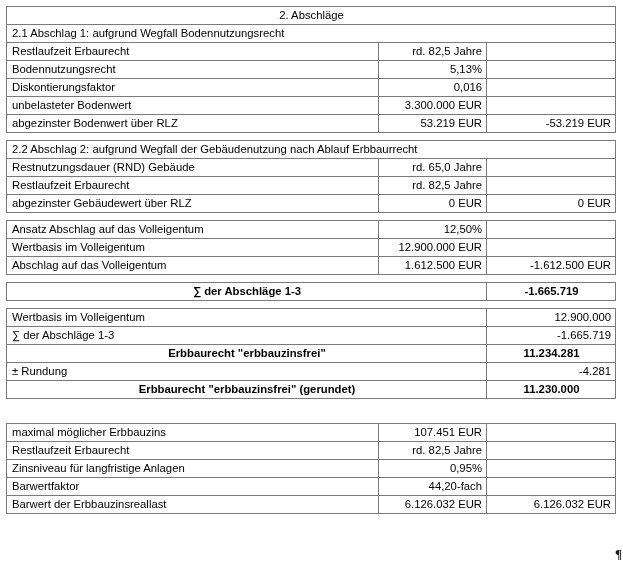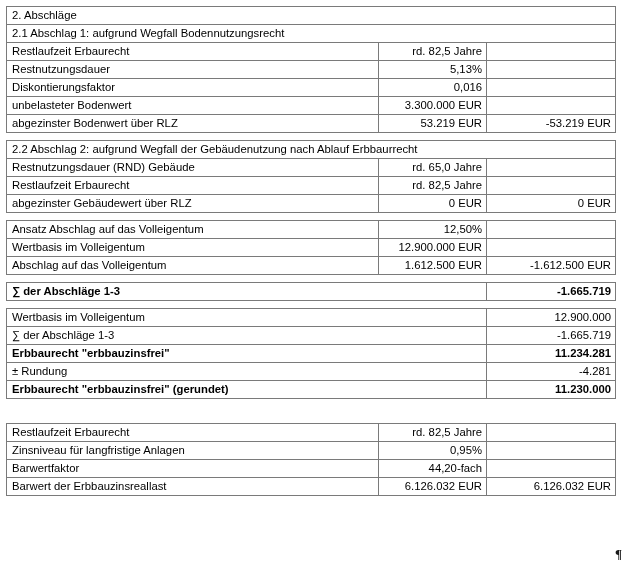--- a/index.html
+++ b/index.html
@@ -43,21 +43,21 @@
     overflow: hidden;
     white-space: nowrap;
     background: #ffffff;
   }
 
   
   .c-label   { text-align: left; }
   .c-num     { text-align: right; }
 
   
-  .bg-dark   { background: #d4d4d4; }
+  .bg-dark   { background: #d4d4d4; text-align: center; }
   
   .bg-light  {
     background-color: #f4f4f4;
     background-image:
       radial-gradient(#e2e2e2 0.6px, transparent 0.7px),
       radial-gradient(#e2e2e2 0.6px, transparent 0.7px);
     background-size: 4px 4px, 4px 4px;
     background-position: 0 0, 2px 2px;
   }
   .bold      { font-weight: bold; }
@@ -94,21 +94,21 @@
       <tr>
         <td class="c-label bg-light" colspan="3">2.1 Abschlag 1: aufgrund Wegfall Bodennutzungsrecht</td>
       </tr>
 
       <tr>
         <td class="c-label">Restlaufzeit Erbaurecht</td>
         <td class="c-num">rd. 82,5 Jahre</td>
         <td class="c-num"></td>
       </tr>
       <tr>
-        <td class="c-label">Restnutzungsdauer</td>
+        <td class="c-label">Bodennutzungsrecht</td>
         <td class="c-num">5,13%</td>
         <td class="c-num"></td>
       </tr>
       <tr>
         <td class="c-label">Diskontierungsfaktor</td>
         <td class="c-num">0,016</td>
         <td class="c-num"></td>
       </tr>
       <tr>
         <td class="c-label">unbelasteter Bodenwert</td>
@@ -229,20 +229,25 @@
   <div class="gap-big"></div>
 
   <table class="block">
     <colgroup>
       <col style="width:372px">
         <col style="width:108px">
         <col style="width:129px">
     </colgroup>
     <tbody>
       <tr>
+        <td class="c-label">maximal möglicher Erbbauzins</td>
+        <td class="c-num">107.451 EUR</td>
+        <td class="c-num"></td>
+      </tr>
+      <tr>
         <td class="c-label">Restlaufzeit Erbaurecht</td>
         <td class="c-num">rd. 82,5 Jahre</td>
         <td class="c-num"></td>
       </tr>
       <tr>
         <td class="c-label">Zinsniveau für langfristige Anlagen</td>
         <td class="c-num">0,95%</td>
         <td class="c-num"></td>
       </tr>
       <tr>

